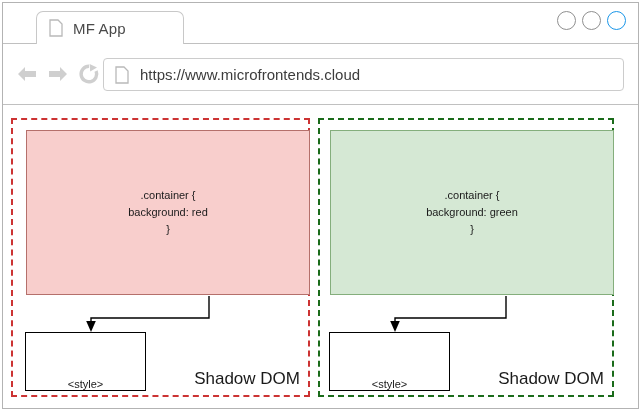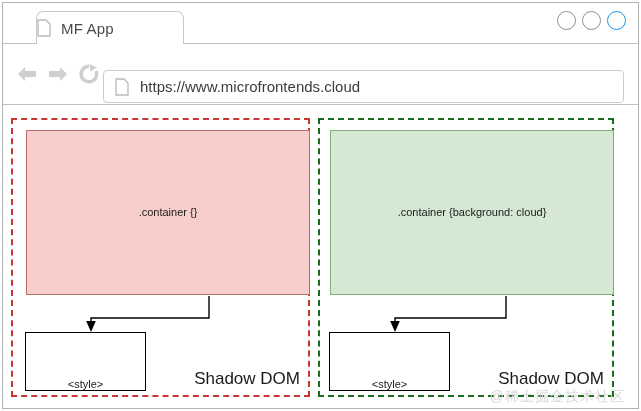--- a/index.html
+++ b/index.html
@@ -49,20 +49,21 @@
     top: 8px;
     width: 148px;
     height: 33px;
     border: 1px solid #c8c8c8;
     border-bottom: none;
     border-radius: 7px 7px 0 0;
     background: #ffffff;
     box-sizing: border-box;
     display: flex;
     align-items: center;
+    padding-left: 12px;
   }
 
   .doc-icon {
     width: 14px;
     height: 18px;
     position: relative;
     flex: 0 0 auto;
   }
   .doc-icon svg { display: block; }
 
@@ -130,21 +131,20 @@
     top: 14px;
     right: 14px;
     height: 33px;
     border: 1px solid #cccccc;
     border-radius: 4px;
     background: #ffffff;
     box-sizing: border-box;
     display: flex;
     align-items: center;
     padding-left: 11px;
-    margin-top: 12px;
   }
   .url-text {
     font-size: 15px;
     color: #3c3c3c;
     margin-left: 11px;
     white-space: nowrap;
   }
 
   
   .page-content {
@@ -182,21 +182,21 @@
     bottom: 6px;
     font-size: 17px;
     color: #1a1a1a;
     white-space: nowrap;
   }
 
   .container-box {
     position: absolute;
     box-sizing: border-box;
     display: flex;
-    flex-direction: row;
+    flex-direction: column;
     align-items: center;
     justify-content: center;
     font-size: 11px;
     color: #1a1a1a;
     line-height: 1.55;
   }
   .container-box.red {
     left: 13px;
     top: 10px;
     width: 284px;
@@ -310,51 +310,51 @@
         </span>
         <span class="url-text">https://www.microfrontends.cloud</span>
       </div>
     </div>
 
     <div class="page-content">
 
       <div class="shadow-region left">
         <div class="container-box red">
           <span class="code-line">.container {</span>
+          <span class="code-line">background: red</span>
           <span class="code-line">}</span>
         </div>
 
         <svg class="connector">
           <path d="M196 176 L196 198 L78 198 L78 205" fill="none" stroke="#000000" stroke-width="1.4"></path>
           <path d="M78 212 L73.2 201 L82.8 201 Z" fill="#000000"></path>
         </svg>
 
         <div class="style-box left-style">
           <span>&lt;style&gt;</span>
         </div>
 
         <span class="region-label">Shadow DOM</span>
       </div>
 
       <div class="shadow-region right">
         <div class="container-box green">
           <span class="code-line">.container {</span>
-          <span class="code-line">background: cloud</span>
+          <span class="code-line">background: green</span>
           <span class="code-line">}</span>
         </div>
 
         <svg class="connector">
           <path d="M186 176 L186 198 L75 198 L75 205" fill="none" stroke="#000000" stroke-width="1.4"></path>
           <path d="M75 212 L70.2 201 L79.8 201 Z" fill="#000000"></path>
         </svg>
 
         <div class="style-box right-style">
           <span>&lt;style&gt;</span>
         </div>
 
         <span class="region-label">Shadow DOM</span>
       </div>
 
-      <span class="watermark">@稀土掘金技术社区</span>
     </div>
 
   </div>
 </div>
 
 </body></html>

